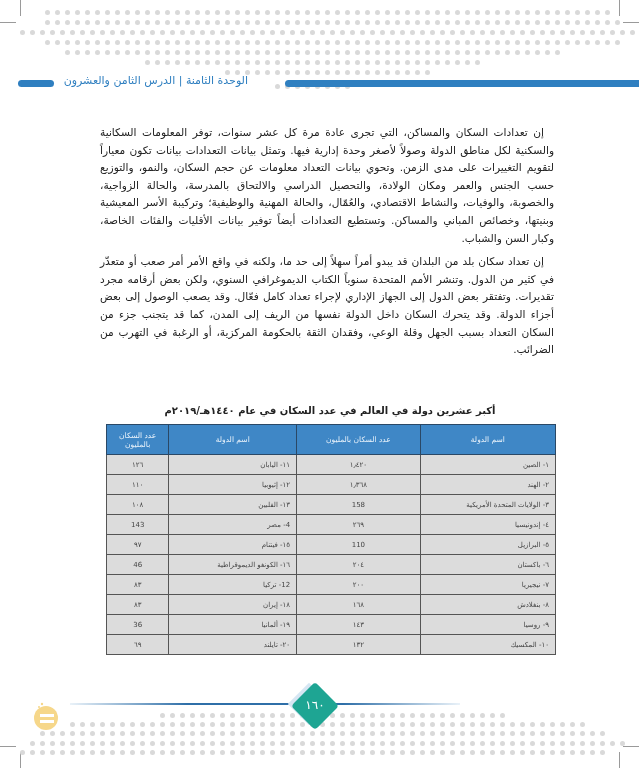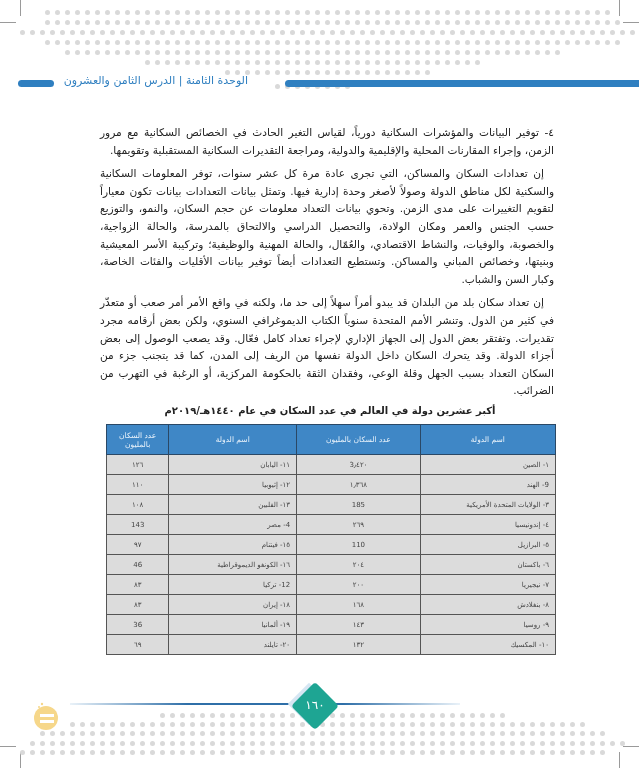--- a/index.html
+++ b/index.html
@@ -682,51 +682,50 @@
     <div class="dot" style="left: 580px; top: 750px;"></div>
     <div class="dot" style="left: 590px; top: 750px;"></div>
     <div class="dot" style="left: 600px; top: 750px;"></div>
   </div>
 
 <div class="header-bar-left"></div>
 <div class="header-title">الوحدة الثامنة | الدرس الثامن والعشرون</div>
 <div class="header-bar-right"></div>
 
 <div class="content">
-  <p>٤- توفير البيانات والمؤشرات السكانية دورياً، لقياس التغير الحادث في الخصائص السكانية مع مرور الزمن، وإجراء المقارنات المحلية والإقليمية والدولية، ومراجعة التقديرات السكانية المستقبلية وتقويمها.</p>
   <p class="indent">إن تعدادات السكان والمساكن، التي تجرى عادة مرة كل عشر سنوات، توفر المعلومات السكانية والسكنية لكل مناطق الدولة وصولاً لأصغر وحدة إدارية فيها. وتمثل بيانات التعدادات بيانات تكون معياراً لتقويم التغييرات على مدى الزمن. وتحوي بيانات التعداد معلومات عن حجم السكان، والنمو، والتوزيع حسب الجنس والعمر ومكان الولادة، والتحصيل الدراسي والالتحاق بالمدرسة، والحالة الزواجية، والخصوبة، والوفيات، والنشاط الاقتصادي، والعُمّال، والحالة المهنية والوظيفية؛ وتركيبة الأسر المعيشية وبنيتها، وخصائص المباني والمساكن. وتستطيع التعدادات أيضاً توفير بيانات الأقليات والفئات الخاصة، وكبار السن والشباب.</p>
   <p class="indent">إن تعداد سكان بلد من البلدان قد يبدو أمراً سهلاً إلى حد ما، ولكنه في واقع الأمر أمر صعب أو متعذّر في كثير من الدول. وتنشر الأمم المتحدة سنوياً الكتاب الديموغرافي السنوي، ولكن بعض أرقامه مجرد تقديرات. وتفتقر بعض الدول إلى الجهاز الإداري لإجراء تعداد كامل فعّال. وقد يصعب الوصول إلى بعض أجزاء الدولة. وقد يتحرك السكان داخل الدولة نفسها من الريف إلى المدن، كما قد يتجنب جزء من السكان التعداد بسبب الجهل وقلة الوعي، وفقدان الثقة بالحكومة المركزية، أو الرغبة في التهرب من الضرائب.</p>
 </div>
 
 <div class="table-title">أكبر عشرين دولة في العالم في عدد السكان في عام ١٤٤٠هـ/٢٠١٩م</div>
 <table class="pop">
   <thead>
     <tr>
       <th class="c1">اسم الدولة</th>
       <th class="c2">عدد السكان بالمليون</th>
       <th class="c3">اسم الدولة</th>
       <th class="c4">عدد السكان بالمليون</th>
     </tr>
   </thead>
   <tbody id="table-body">
       <tr>
         <td class="name">١- الصين</td>
-        <td class="val">3٫٤٢٠</td>
+        <td class="val">١٫٤٢٠</td>
         <td class="name">١١- اليابان</td>
         <td class="val">١٢٦</td>
       </tr>
       <tr>
-        <td class="name">9- الهند</td>
+        <td class="name">٢- الهند</td>
         <td class="val">١٫٣٦٨</td>
         <td class="name">١٢- إثيوبيا</td>
         <td class="val">١١٠</td>
       </tr>
       <tr>
         <td class="name">٣- الولايات المتحدة الأمريكية</td>
-        <td class="val">185</td>
+        <td class="val">158</td>
         <td class="name">١٣- الفلبين</td>
         <td class="val">١٠٨</td>
       </tr>
       <tr>
         <td class="name">٤- إندونيسيا</td>
         <td class="val">٢٦٩</td>
         <td class="name">4- مصر</td>
         <td class="val">143</td>
       </tr>
       <tr>

